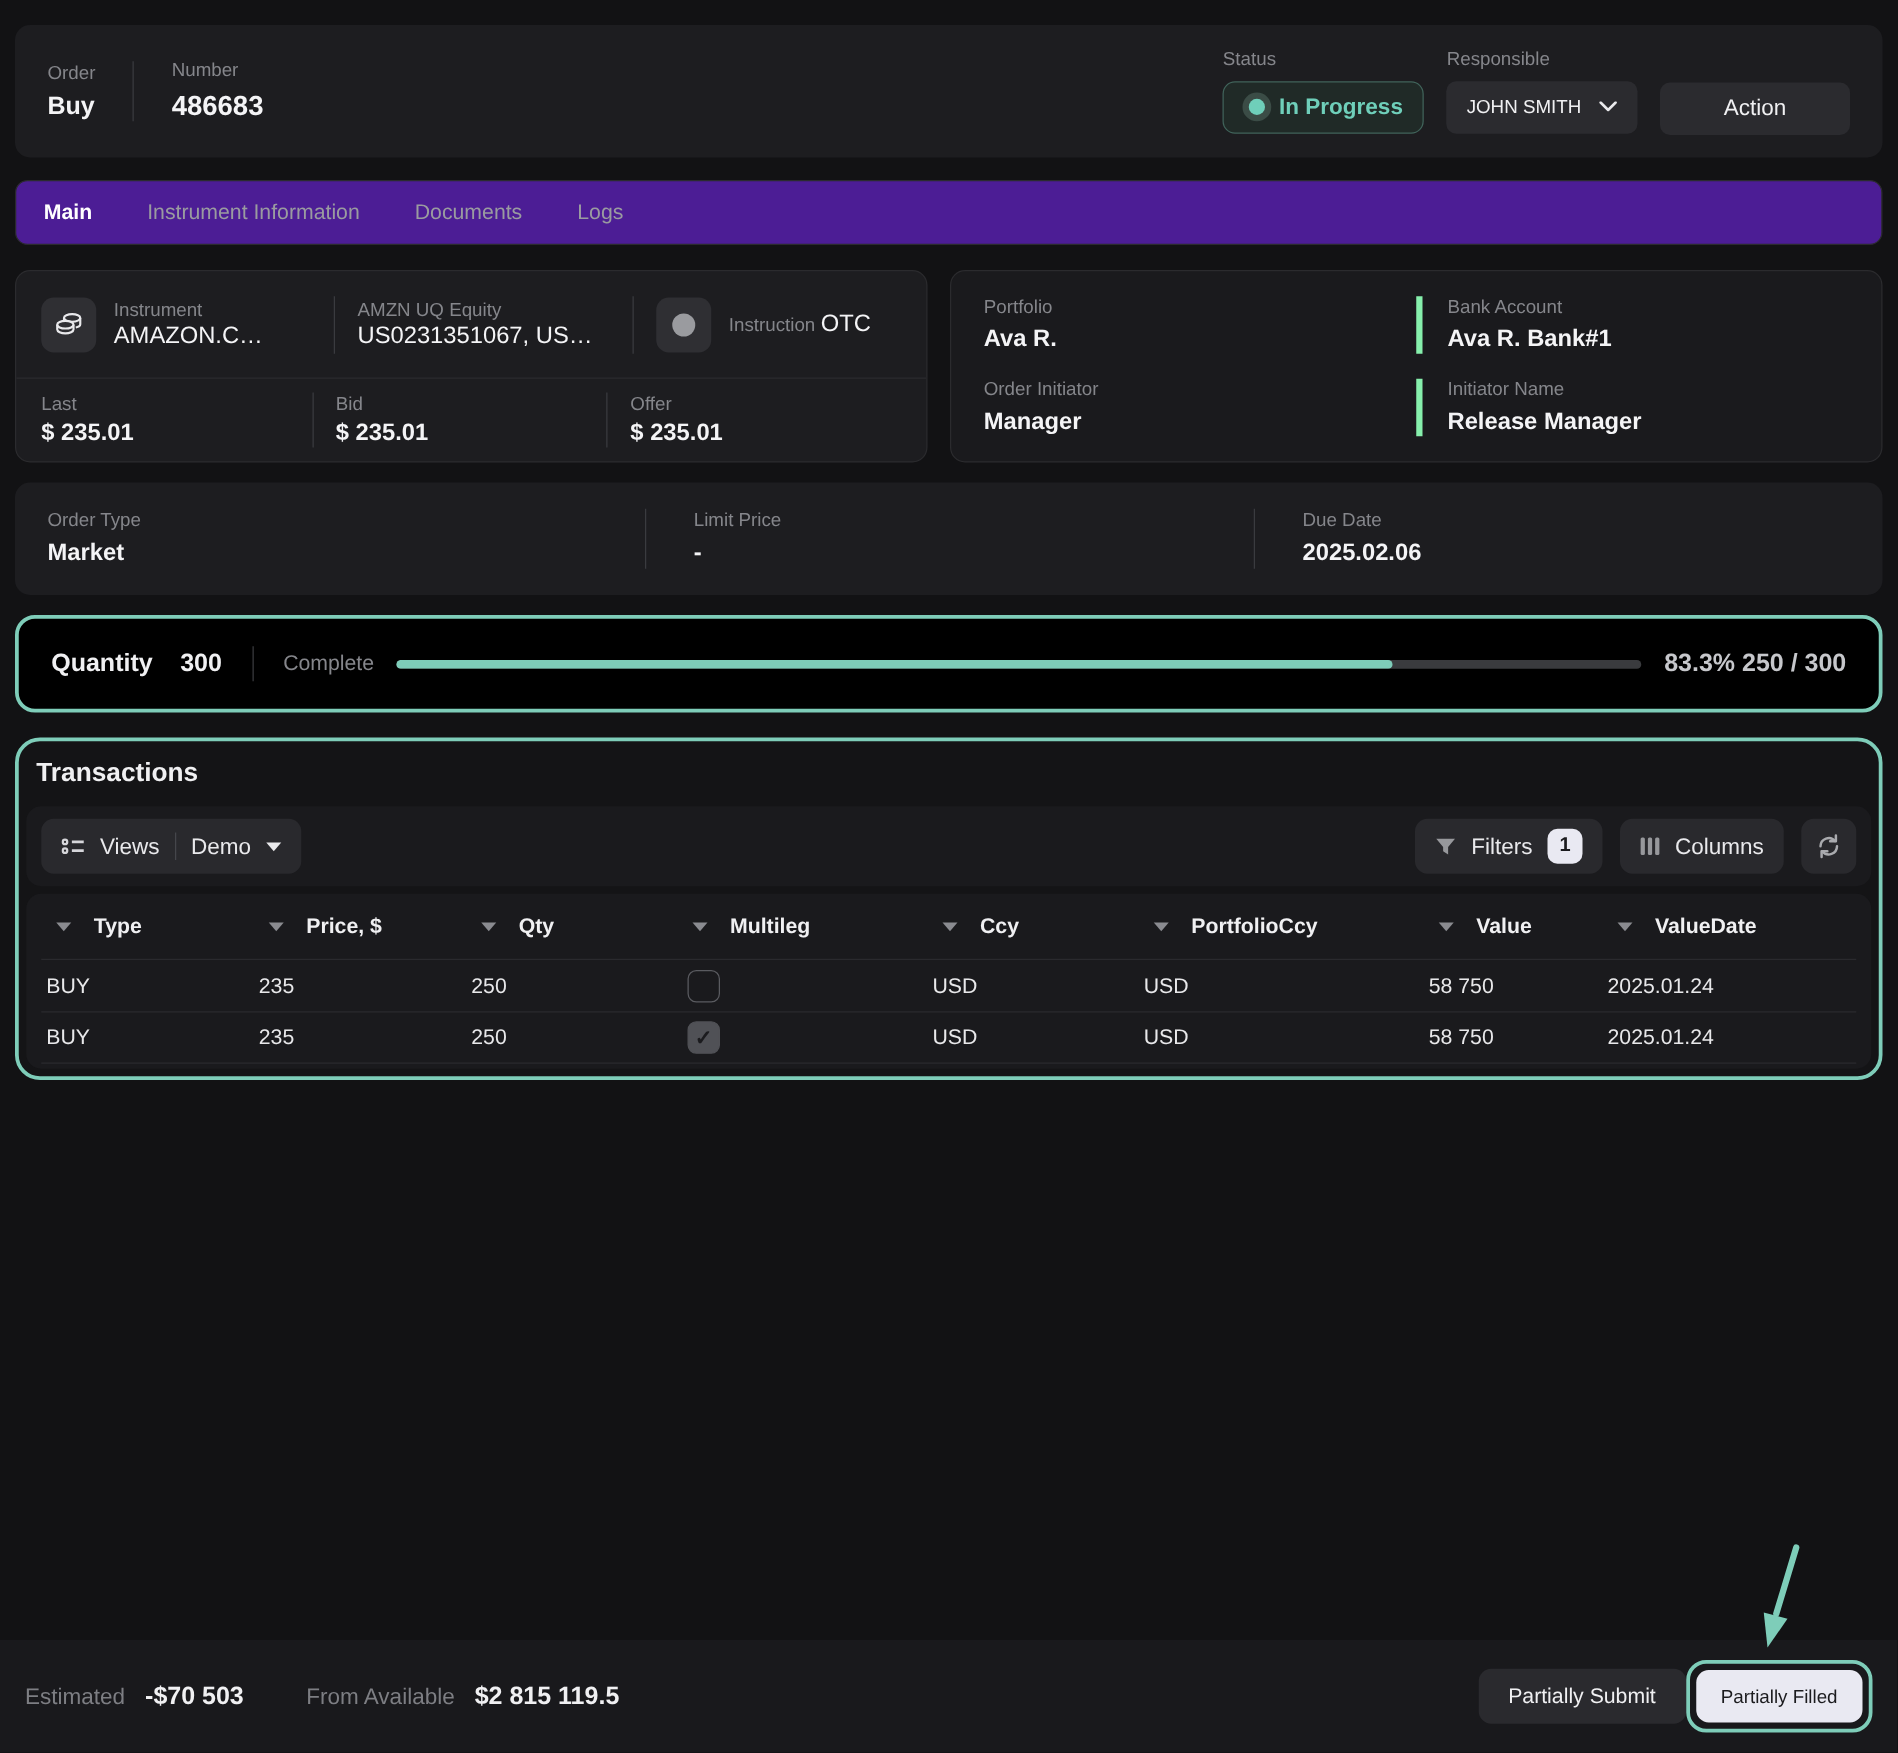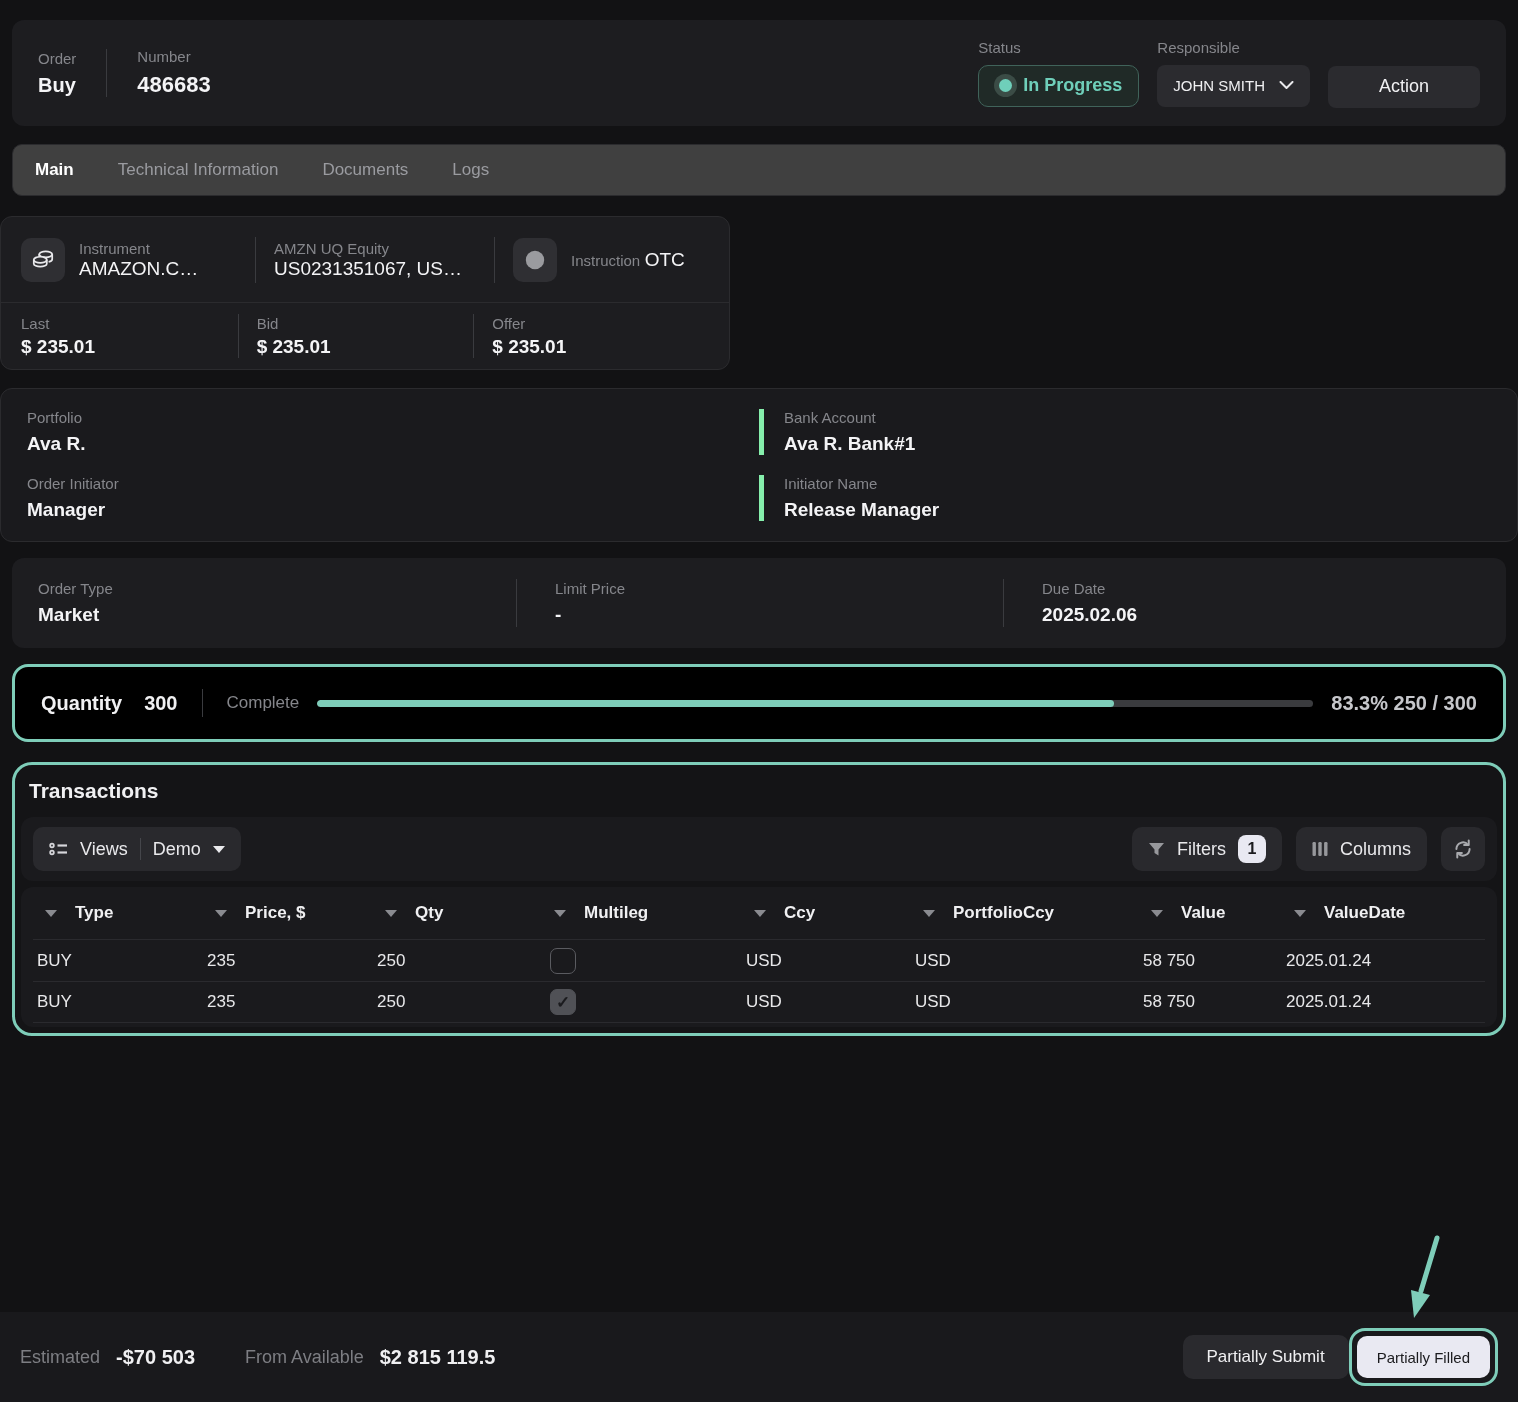--- a/index.html
+++ b/index.html
@@ -38,27 +38,27 @@
     font-family:inherit; cursor:pointer;
   }
   .action-btn {
     height:42px; width:152px; background:#2B2B2F; border:none; border-radius:8px;
     color:#F0F0F2; font-size:18px; font-family:inherit; cursor:pointer; margin-top:27px;
   }
 
   
   .tabs {
     margin:18px 12px 0; height:52px; border:1px solid #2B2B2E; border-radius:10px;
-    background:#404040; display:flex; align-items:center; gap:44px; padding:5px 22px;
+    background:#4c1d95; display:flex; align-items:center; gap:44px; padding:5px 22px;
   }
   .tab { font-size:17px; color:#9A9BA0; cursor:pointer; }
   .tab.active { color:#FFFFFF; font-weight:bold; }
 
   
-  .info-row { margin:20px 0 0; display:flex; gap:18px;flex-direction:column; }
+  .info-row { margin:20px 12px 0; display:flex; gap:18px; }
   .inst-panel {
     width:730px; background:#1D1D20; border:1px solid #2B2B2E; border-radius:12px; overflow:hidden;
   }
   .inst-top { height:86px; display:flex; align-items:center; padding:0 20px; border-bottom:1px solid #2B2B2E; }
   .icon-sq {
     width:44px; height:44px; border-radius:10px; background:#2F2F33; flex:none;
     display:flex; align-items:center; justify-content:center; margin-right:14px;
   }
   .inst-top .vdiv { height:46px; margin:0 18px; }
   .inst-col { min-width:0; }
@@ -191,21 +191,21 @@
             <polyline points="1.5,1 7.5,7 13.5,1" fill="none" stroke="#E9E9EC" stroke-width="2" stroke-linecap="round" stroke-linejoin="round"></polyline>
           </svg>
       </button>
     </div>
     <button class="action-btn">Action</button>
   </div>
 </div>
 
 <div class="tabs">
   <span class="tab active">Main</span>
-  <span class="tab">Technical Information</span>
+  <span class="tab">Instrument Information</span>
   <span class="tab">Documents</span>
   <span class="tab">Logs</span>
 </div>
 
 <div class="info-row">
   <div class="inst-panel">
     <div class="inst-top">
       <div class="icon-sq">
         <svg width="26" height="26" viewBox="0 0 24 24" fill="none" stroke="#E9E9EC" stroke-width="1.6">
           <ellipse cx="14.5" cy="6.8" rx="6" ry="2.8"></ellipse>

